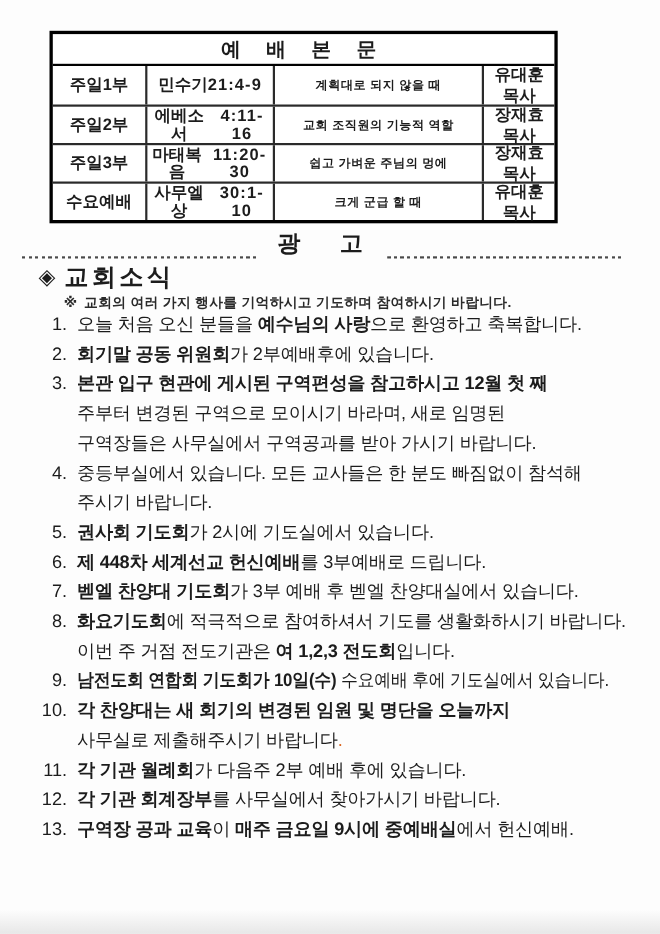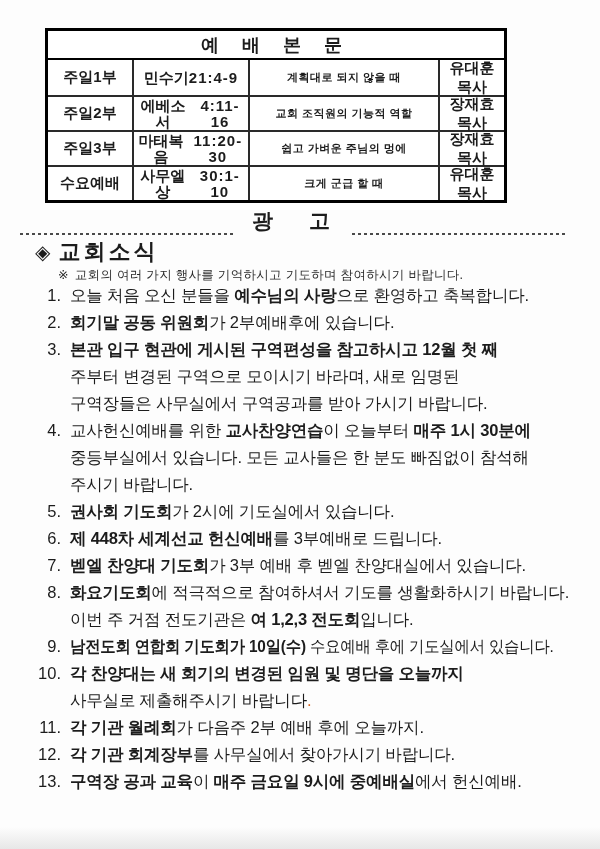--- a/index.html
+++ b/index.html
@@ -55,21 +55,21 @@
   .news-header{
     position:absolute; top:237px; left:35px;
     display:flex; align-items:center;
     font-family:"Liberation Serif","DejaVu Serif",serif; font-weight:bold;
   }
   .diamond{ font-size:20px; margin-right:8px; line-height:1; }
   .news-title{ font-size:22px; letter-spacing:3px;text-align:right; }
 
   .note{
     position:absolute; top:267px; left:58px;
-    font-size:12.5px; font-weight:normal; letter-spacing:0.3px; color:#2a2a2a;
+    font-size:12.5px; font-weight:bold; letter-spacing:0.3px; color:#2a2a2a;
   }
   .note .mark{ margin-right:6px; }
 
   
   .a-list{ position:absolute; top:282px; left:28px; width:552px; }
   .a-item{ display:flex; }
   .a-num{
     flex:none; width:42px; padding-right:9px;
     text-align:right; font-size:16.5px; line-height:27px;
   }
@@ -164,21 +164,20 @@
       <div class="a-num">3.</div>
       <div class="a-body">
         <div class="a-line"><span class="seg bold">본관 입구 현관에 게시된 구역편성을 참고하시고 12월 첫 째</span></div>
         <div class="a-line"><span class="seg">주부터 변경된 구역으로 모이시기 바라며, 새로 임명된</span></div>
         <div class="a-line"><span class="seg">구역장들은 사무실에서 구역공과를 받아 가시기 바랍니다.</span></div>
       </div>
     </div>
     <div class="a-item">
       <div class="a-num">4.</div>
       <div class="a-body">
-        <div class="a-line"><span class="seg">교사헌신예배를 위한 </span><span class="seg bold">교사찬양연습</span><span class="seg">이 오늘부터 </span><span class="seg bold">매주 1시 30분에</span></div>
         <div class="a-line"><span class="seg">중등부실에서 있습니다. 모든 교사들은 한 분도 빠짐없이 참석해</span></div>
         <div class="a-line"><span class="seg">주시기 바랍니다.</span></div>
       </div>
     </div>
     <div class="a-item">
       <div class="a-num">5.</div>
       <div class="a-body">
         <div class="a-line"><span class="seg bold">권사회 기도회</span><span class="seg">가 2시에 기도실에서 있습니다.</span></div>
       </div>
     </div>
@@ -210,21 +209,21 @@
     <div class="a-item">
       <div class="a-num">10.</div>
       <div class="a-body">
         <div class="a-line"><span class="seg bold">각 찬양대는 새 회기의 변경된 임원 및 명단을 오늘까지</span></div>
         <div class="a-line"><span class="seg">사무실로 제출해주시기 바랍니다</span><span class="seg" style="color: rgb(217, 100, 30);">.</span></div>
       </div>
     </div>
     <div class="a-item">
       <div class="a-num">11.</div>
       <div class="a-body">
-        <div class="a-line"><span class="seg bold">각 기관 월례회</span><span class="seg">가 다음주 2부 예배 후에 오늘까지.</span></div>
+        <div class="a-line"><span class="seg bold">각 기관 월례회</span><span class="seg">가 다음주 2부 예배 후에 있습니다.</span></div>
       </div>
     </div>
     <div class="a-item">
       <div class="a-num">12.</div>
       <div class="a-body">
         <div class="a-line"><span class="seg bold">각 기관 회계장부</span><span class="seg">를 사무실에서 찾아가시기 바랍니다.</span></div>
       </div>
     </div>
     <div class="a-item">
       <div class="a-num">13.</div>

